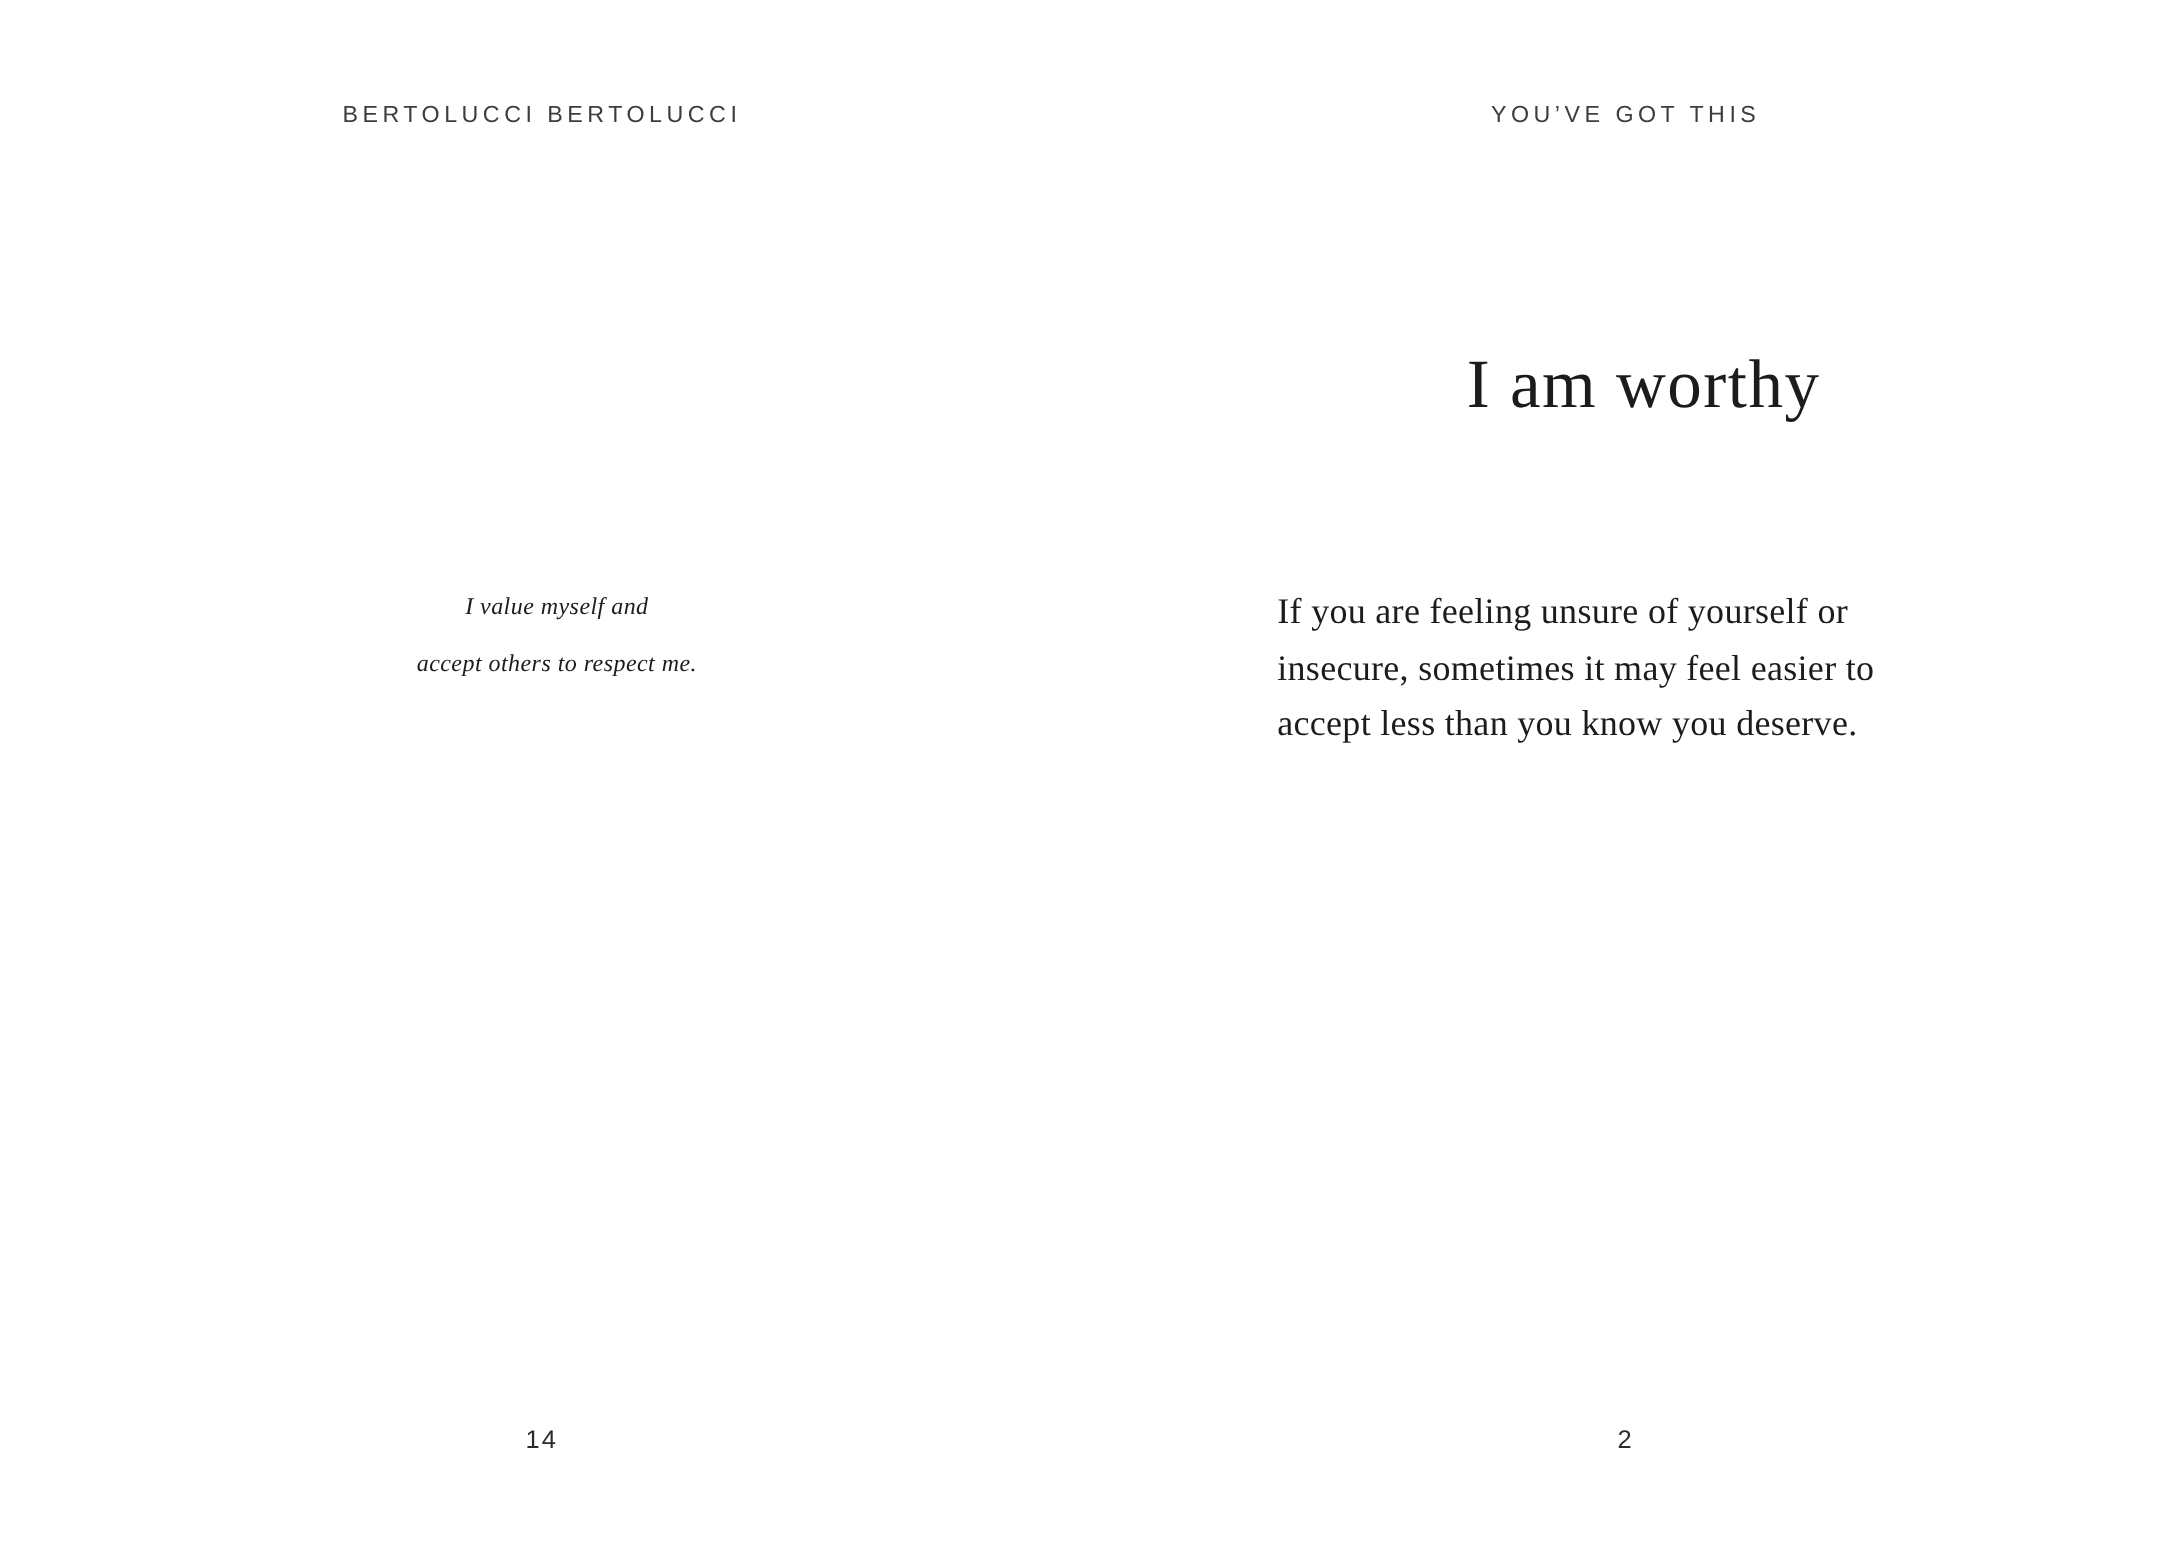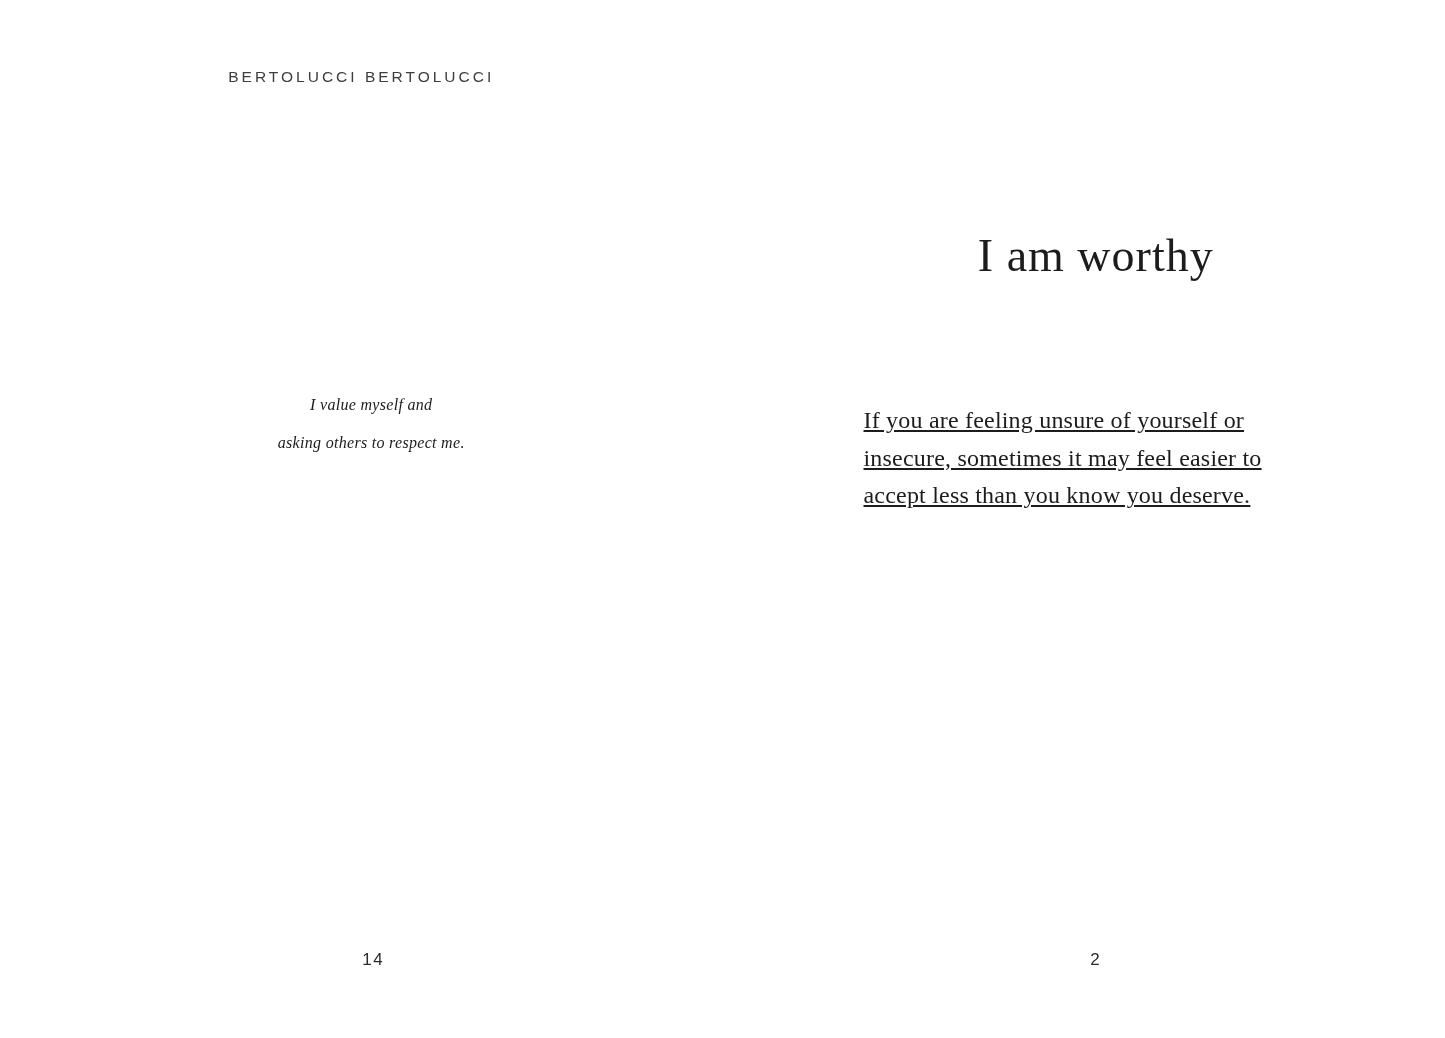--- a/index.html
+++ b/index.html
@@ -69,56 +69,55 @@
     position: absolute;
     top: 385px;
     left: 124px;
     width: 472px;
     font-size: 24px;
     line-height: 37.7px;
     letter-spacing: 0.2px;
     text-align: left;
   }
   .body-text p {
-    margin: 17px;
-    text-decoration: underline;
+    margin: 5px;
   }
   .body-text p.indented {
     text-indent: 30px;
   }
   .page-number {
     position: absolute;
     top: 950px;
     left: 0;
     width: 100%;
     text-align: center;
     font-family: "Liberation Sans", sans-serif;
     font-size: 17px;
     letter-spacing: 1.5px;
     color: #2b2b2b;
-    padding-left: 12px;
   }
 </style>
 </head>
 <body>
 
 <div class="spread" style="--page-bg: #ffffff; --text-color: #1c1c1c; --header-color: #3d3d3d;">
 
   <section class="page">
     <header class="running-header">BERTOLUCCI BERTOLUCCI</header>
 
     <div class="affirmation-quote">
       <div>I value myself and</div>
-      <div>asking others to respect me.</div>
+      <div>accept others to respect me.</div>
     </div>
 
     <div class="page-number">14</div>
   </section>
 
   <section class="page">
+    <header class="running-header">YOU’VE GOT THIS</header>
 
     <h1 class="chapter-title">I am worthy</h1>
 
     <div class="body-text">
       <p>If you are feeling unsure of yourself or insecure, sometimes it may feel easier to accept less than you know you deserve.</p>
     </div>
 
     <div class="page-number">2</div>
   </section>
 

